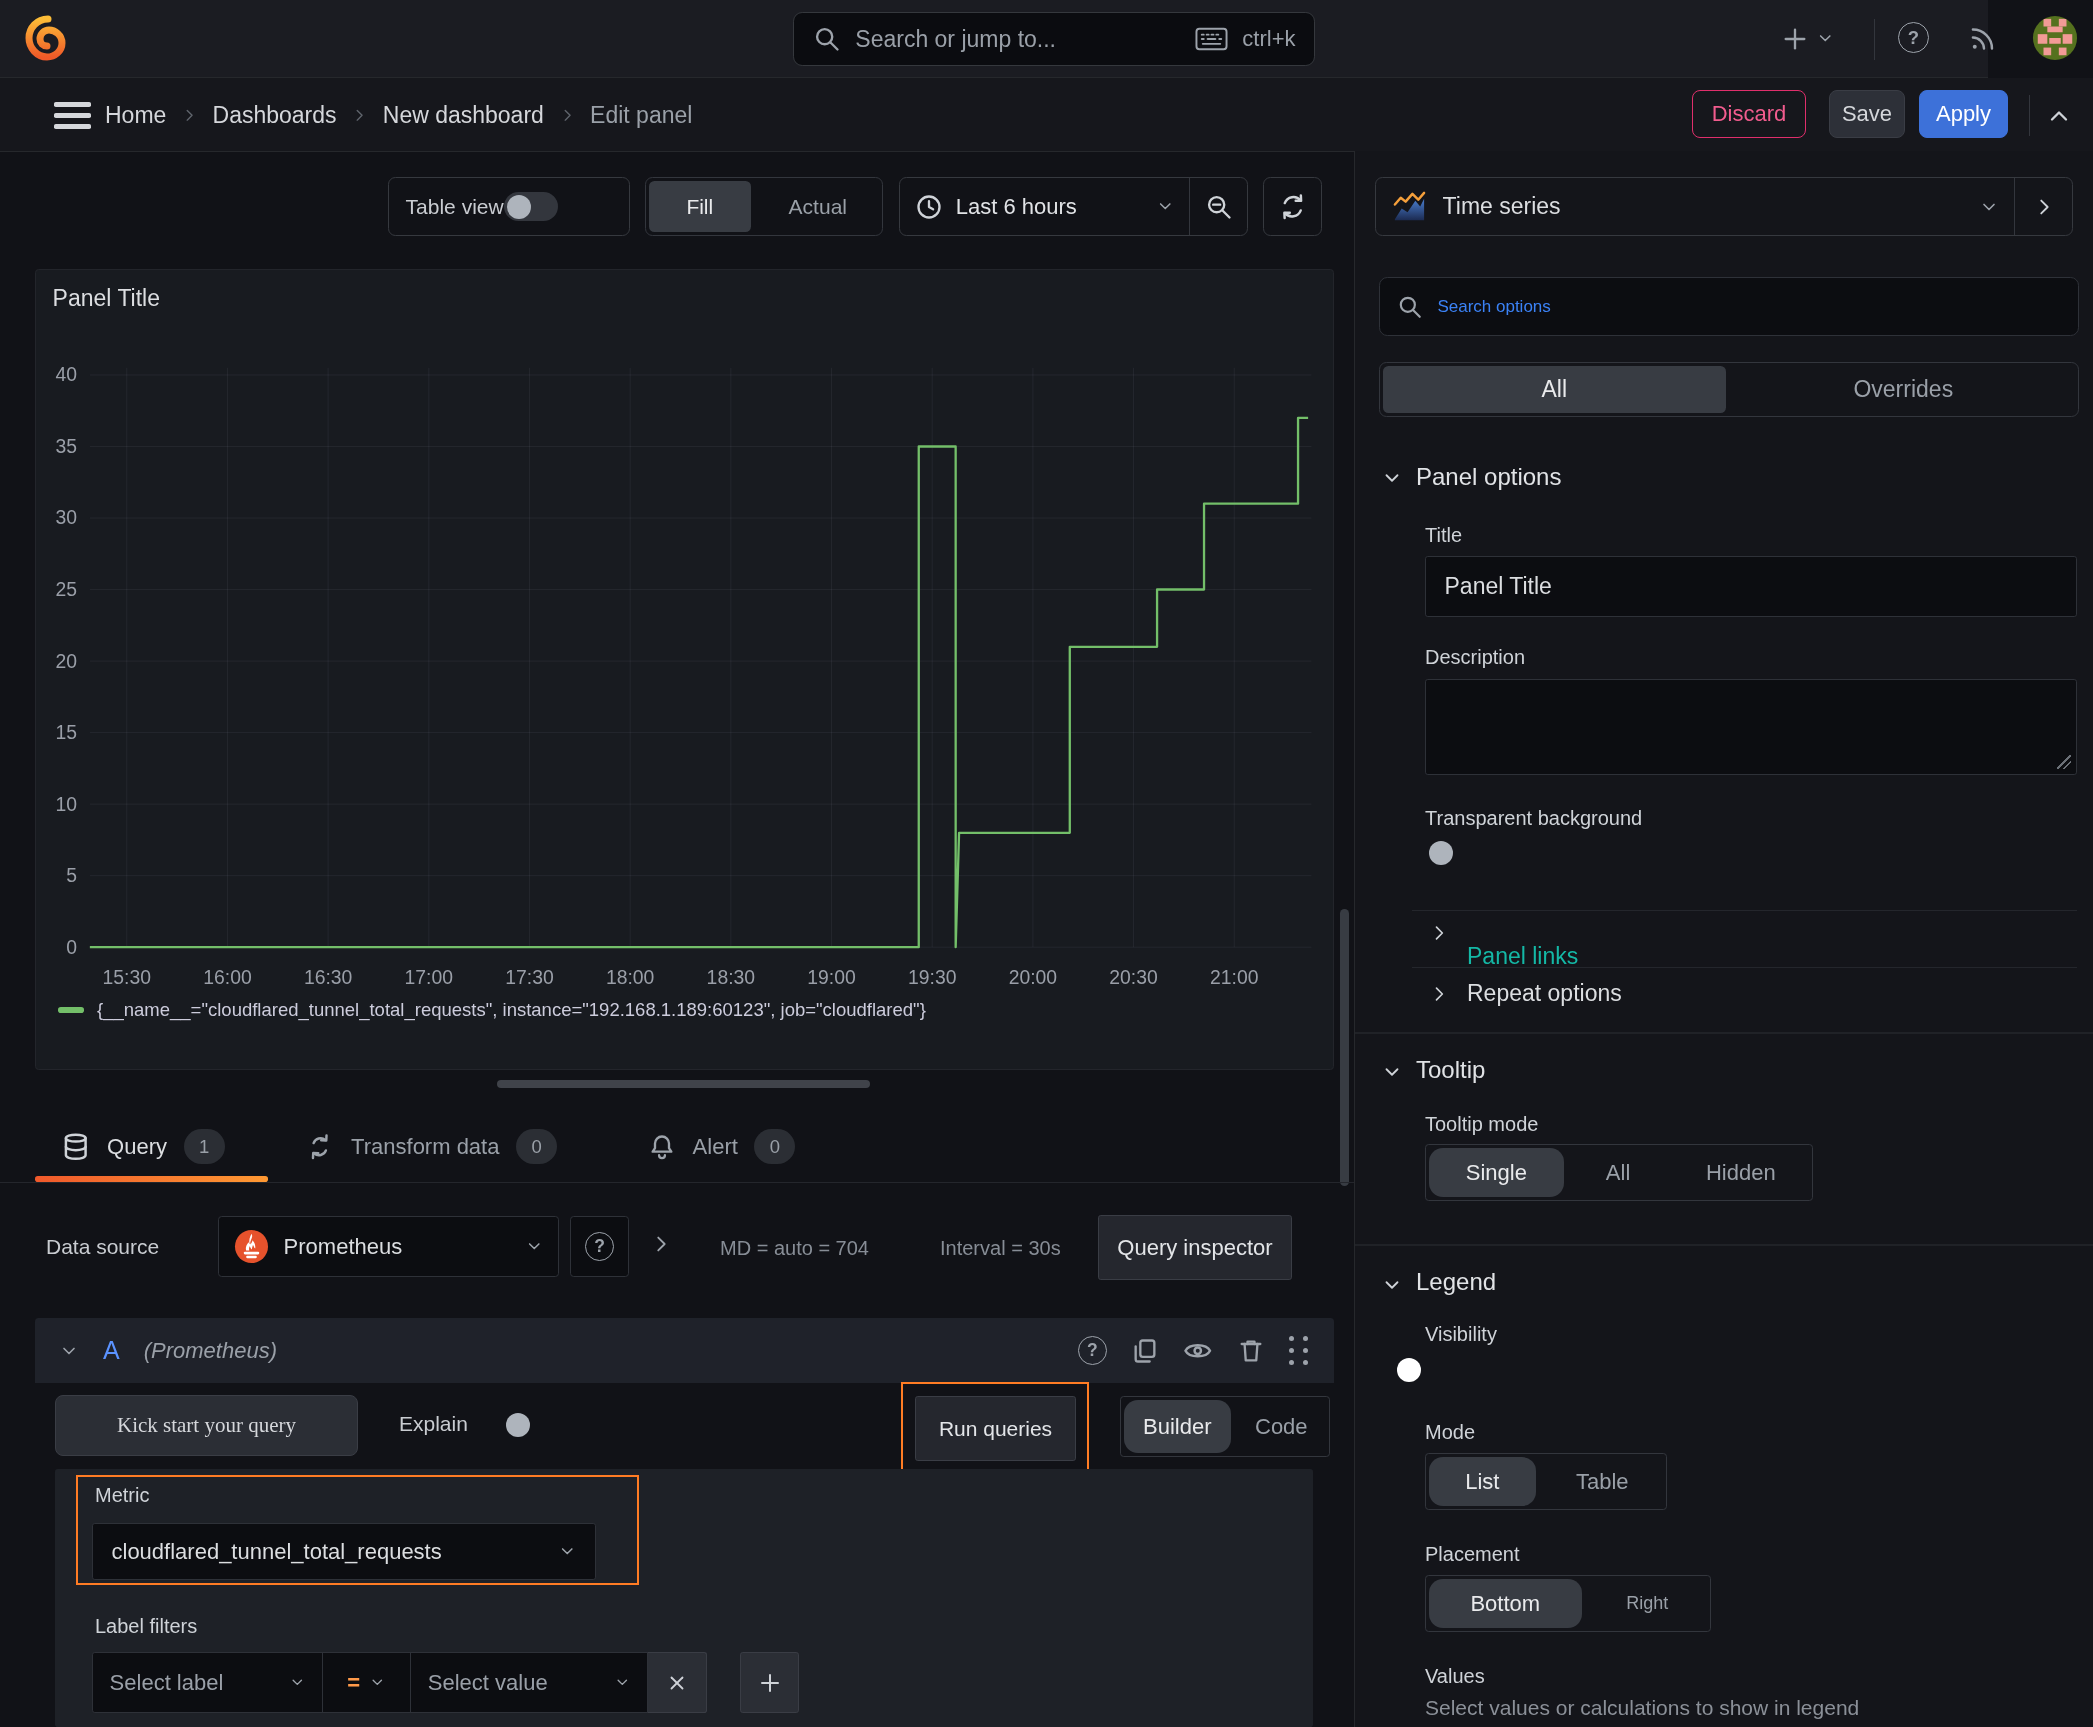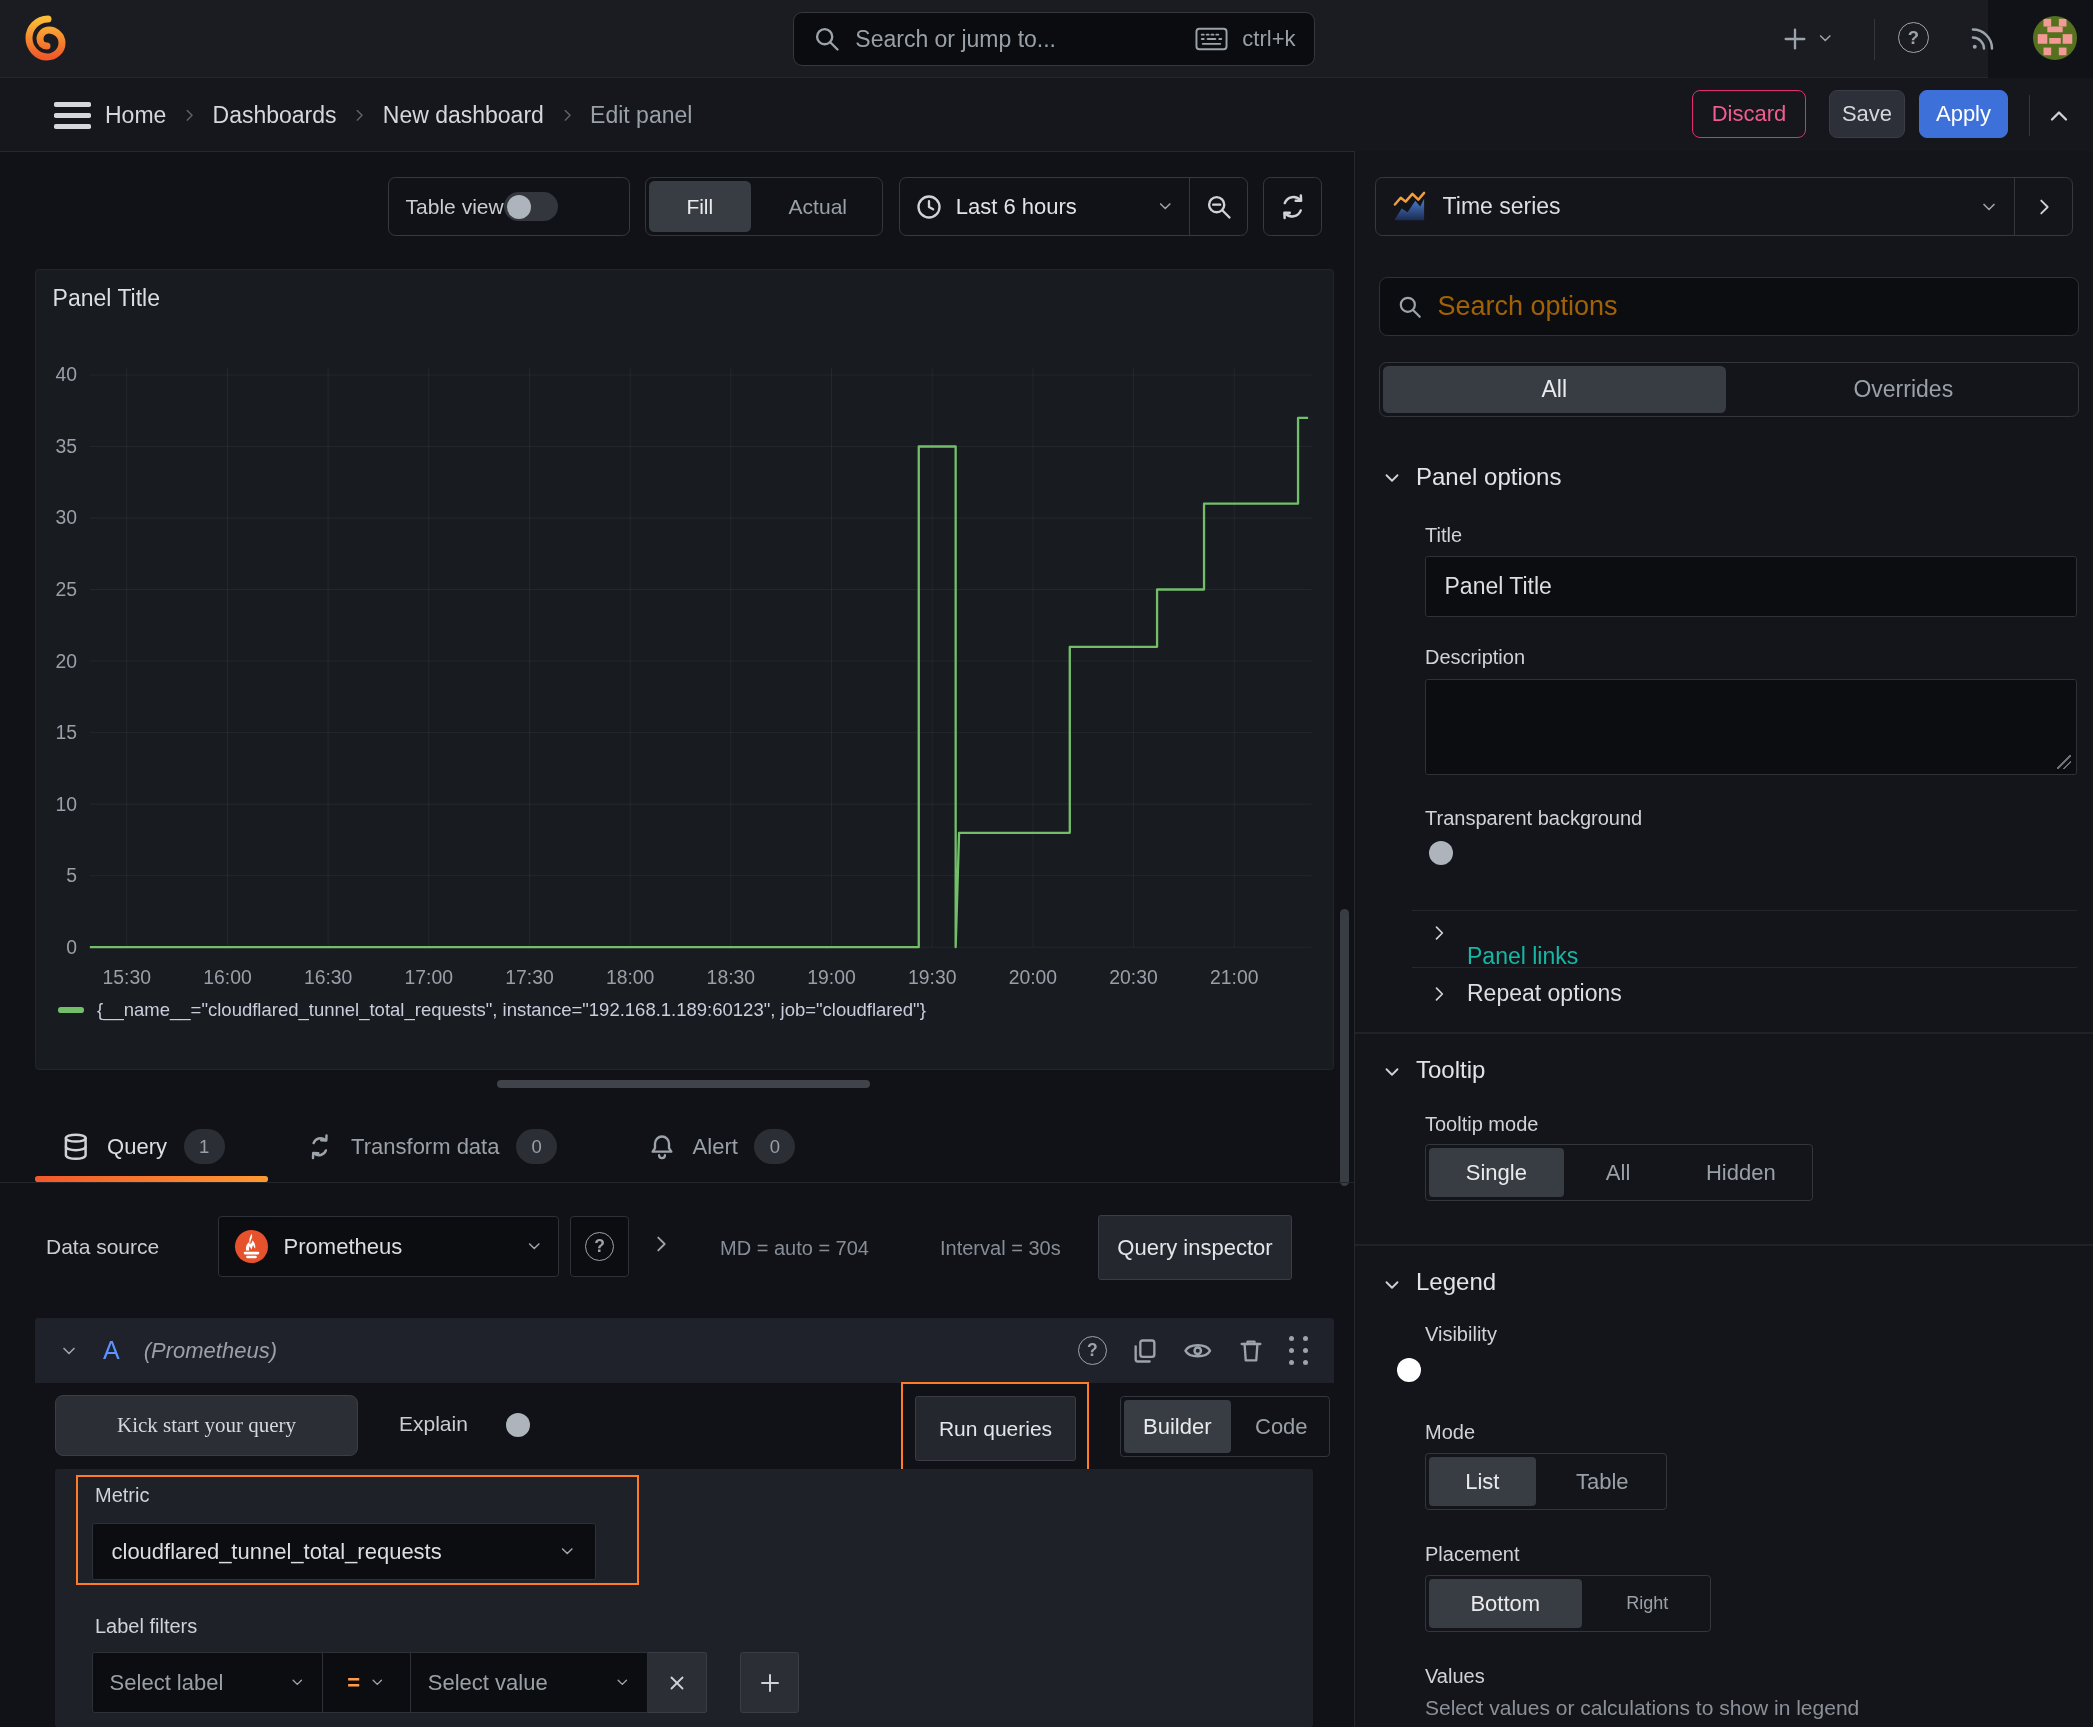--- a/index.html
+++ b/index.html
@@ -14,21 +14,21 @@
   .bordered{border:0.9px solid #36393f;border-radius:7.4px}
   .input{background:#0c0d11;border:0.9px solid #2e3138;border-radius:3.7px}
   .btn{display:inline-flex;align-items:center;justify-content:center;border-radius:8px;font-size:22px}
   .btn.gray{background:#2d3038;border:0.9px solid #3a3d45;color:#d5d7db}
   .btn.blue{background:#3d71d9;color:#fff;border:0.9px solid #3d71d9}
   .btn.pink{background:transparent;border:0.9px solid #e02f6c;color:#f25c8e}
   .seg-wrap{display:flex;border:0.9px solid #33363d;border-radius:7.4px;align-items:stretch}
   .seg-wrap.sq{border-radius:3.7px}
   .seg{display:flex;align-items:center;justify-content:center;font-size:21px;color:#9aa0a8}
   .sel{background:#383c43;color:#e9eaec;border-radius:5.5px;margin:2.8px}
-  .sq .sel{border-radius:4px}
+  .sq .sel{border-radius:14px}
   .toggle{width:54px;height:29.5px;border-radius:14.8px;background:#33363d;position:relative;flex:0 0 auto}
   .toggle .knob{position:absolute;top:2.8px;left:3.7px;width:24px;height:24px;border-radius:50%;background:#aeb4bc}
   .toggle.on{background:#3d71d9}
   .toggle.on .knob{left:auto;right:3.7px;background:#ffffff}
   .lbl{font-size:20px;color:#cfd3d8}
   .dim{color:#9aa0a8}
   .faint{color:#878d96}
   .hline{position:absolute;height:0.9px;background:#24262c}
   .badge{min-width:41px;height:35px;border-radius:17.5px;background:#2b2e34;color:#9aa0a8;
          font-size:18.5px;display:flex;align-items:center;justify-content:center;padding:0 9.2px}
@@ -496,21 +496,21 @@
     </div>
   </div>
 
   <div class="abs row" style="left:1379px;top:277px;width:700px;height:59px;background:#0c0d11;border:0.9px solid #2e3138;border-radius:8.3px;padding:0 16.6px;gap:14.8px">
     <span class="ic">
       <svg width="26" height="26" viewBox="0 0 24 24">
           <circle cx="10" cy="10" r="6.5"></circle>
           <line x1="15" y1="15" x2="21" y2="21"></line>
         </svg>
     </span>
-    <span style="font-size:27px;color:#a16207">Search options</span>
+    <span style="font-size:17px;color:#3b82f6">Search options</span>
   </div>
 
   <div class="abs seg-wrap" style="left:1379px;top:362px;width:700px;height:55px;border-radius:7.4px">
     <span class="seg sel" style="width:343px;font-size:23px">All</span>
     <span class="seg" style="flex:1;font-size:23px">Overrides</span>
   </div>
 
   
   <span class="abs ic bright" style="left:1381px;top:467px">
     <svg width="22" height="22" viewBox="0 0 24 24">

